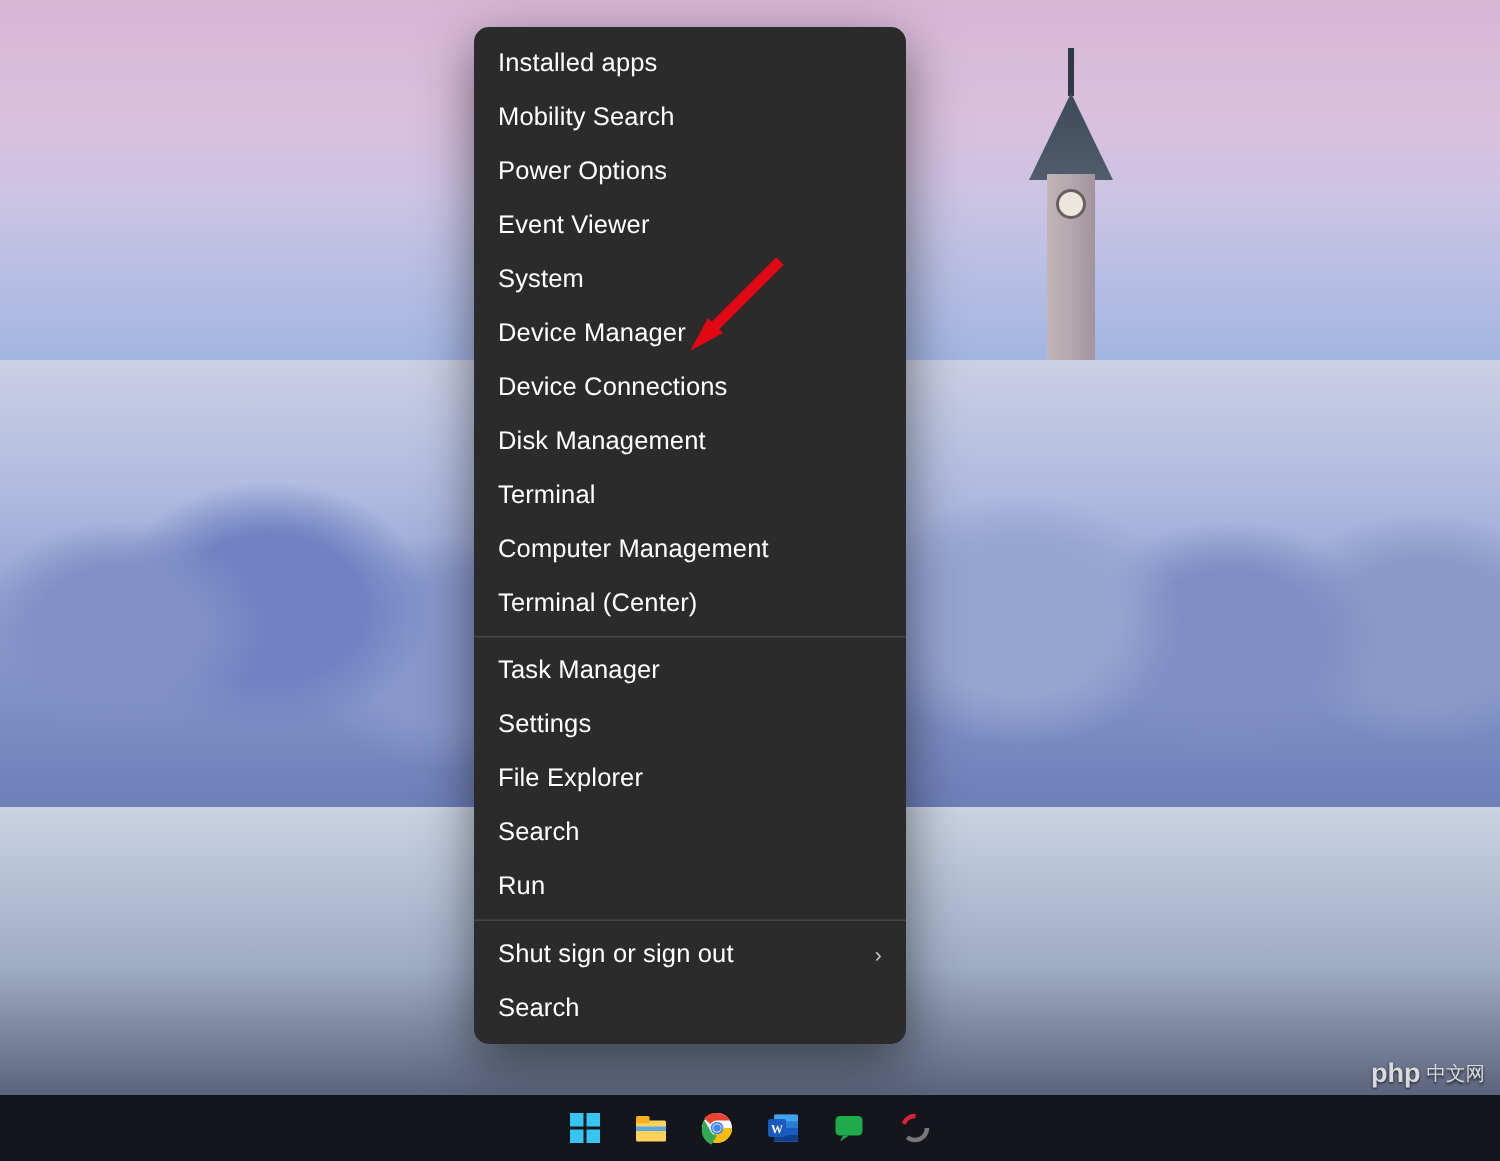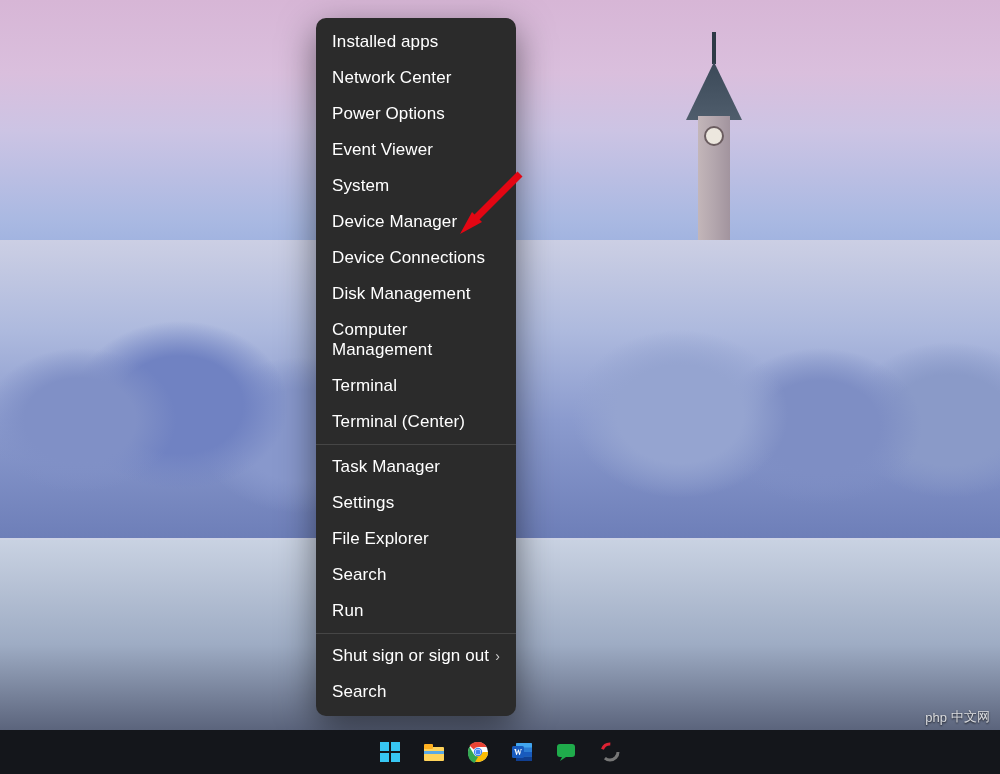--- a/index.html
+++ b/index.html
@@ -47,21 +47,21 @@
     .tower .spire { position:absolute; left:22px; top:-4px; width:4px; height:32px; background:#2e3a46; }
     .tower .clock { position:absolute; left:14px; top:90px; width:20px; height:20px; border-radius:50%;
       background:#ece7de; border:2px solid #6b5d60; }
     .building { position:absolute; left:740px; top:246px; width:120px; height:60px;
       background: linear-gradient(180deg,#bcaeb2,#a79aa1); }
     .building2 { position:absolute; left:860px; top:262px; width:110px; height:50px;
       background: linear-gradient(180deg,#bab1c0,#9e97aa); }
 
     
     .context-menu {
-      position:absolute; left:316px; top:18px; width:200px;
+      position:absolute; left:316px; top:18px; width:288px;
       background:#2b2b2b; color:#fff;
       border-radius:10px;
       box-shadow: 0 12px 36px rgba(0,0,0,.5);
       padding:6px 0;
     }
     .menu-item {
       display:flex; align-items:center; justify-content:space-between;
       padding:8px 16px;
       font-size:17px; font-weight:400; letter-spacing:.1px;
       cursor:default;
@@ -81,21 +81,21 @@
     }
     .tb-icon { width:24px; height:24px; display:flex; align-items:center; justify-content:center; }
     .tb-icon svg { width:24px; height:24px; }
 
     .watermark {
       position:absolute; right:10px; bottom:48px;
       color:#eee; font-size:13px; opacity:.85;
       display:flex; align-items:center; gap:4px;
       text-shadow:0 1px 2px #000;
     }
-    .watermark .php { font-weight:400; font-size:13px; }
+    .watermark .php { font-weight:700; font-size:18px; }
   </style>
 </head>
 <body>
 
 <div class="desktop">
   <div class="sky"></div>
   <div class="tower">
     <div class="spire"></div>
       <div class="roof"></div>
       <div class="body"></div>
@@ -106,45 +106,45 @@
   <div class="trees"></div>
   <div class="ice-edge"></div>
   <div class="ground"></div>
 </div>
 
 <div class="context-menu">
   <div class="menu-item">
       <span>Installed apps</span>
     </div>
   <div class="menu-item">
-      <span>Network Center</span>
+      <span>Mobility Search</span>
     </div>
   <div class="menu-item">
       <span>Power Options</span>
     </div>
   <div class="menu-item">
       <span>Event Viewer</span>
     </div>
   <div class="menu-item">
       <span>System</span>
     </div>
   <div class="menu-item">
       <span>Device Manager</span>
     </div>
   <div class="menu-item">
       <span>Device Connections</span>
     </div>
   <div class="menu-item">
       <span>Disk Management</span>
     </div>
   <div class="menu-item">
+      <span>Terminal</span>
+    </div>
+  <div class="menu-item">
       <span>Computer Management</span>
-    </div>
-  <div class="menu-item">
-      <span>Terminal</span>
     </div>
   <div class="menu-item">
       <span>Terminal (Center)</span>
     </div>
 
   <div class="menu-sep"></div>
 
   <div class="menu-item">
       <span>Task Manager</span>
     </div>

